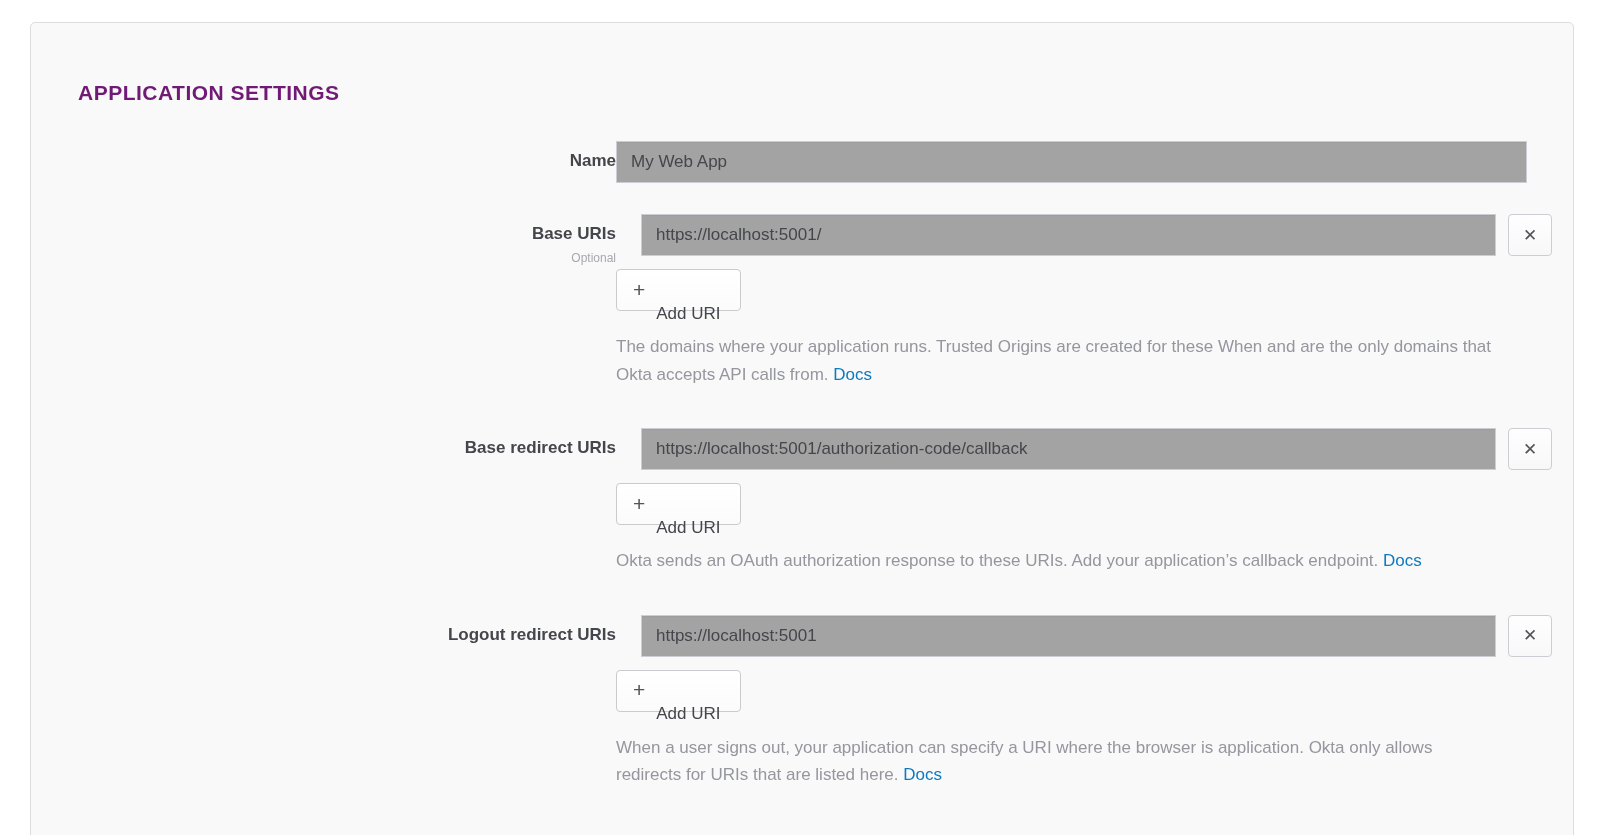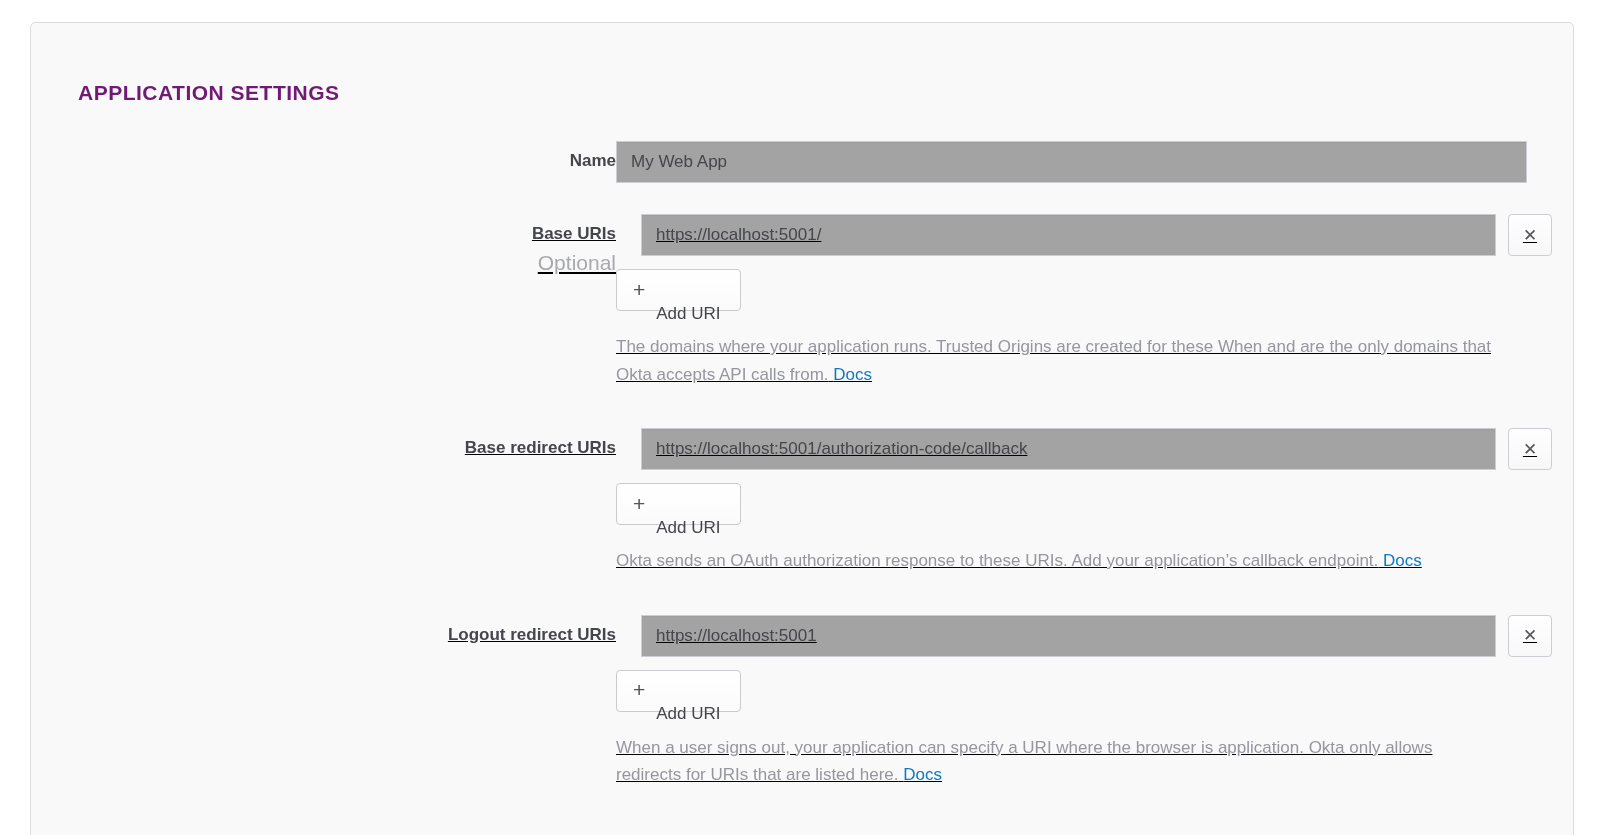--- a/index.html
+++ b/index.html
@@ -22,36 +22,36 @@
     color: #701a75;
     font-size: 21px;
     font-weight: 700;
     letter-spacing: 0.5px;
     margin-bottom: 36px;
   }
   .form-row {
     display: flex;
     margin-bottom: 31px;
   }
-  .form-row.uri-row { margin-bottom: 40px; text-decoration: underline; }
+  .form-row.uri-row { margin-bottom: 40px; }
   .label-col {
     width: 538px;
     flex: 0 0 538px;
     padding-top: 10px;
     text-align: right;
   }
   .label-col label {
     font-size: 17px;
     font-weight: 700;
     color: #45464b;
     display: block;
   }
   .optional-note {
     margin-top: 7px;
-    font-size: 21px;
+    font-size: 12px;
     color: #a8a9ae;
     font-weight: 400;
     margin-left: 44px;
   }
   .field-col { flex: 1 1 auto; }
   .text-input {
     height: 42px;
     background: #a3a3a3;
     border: 1px solid #cdced3;
     border-radius: 0;

